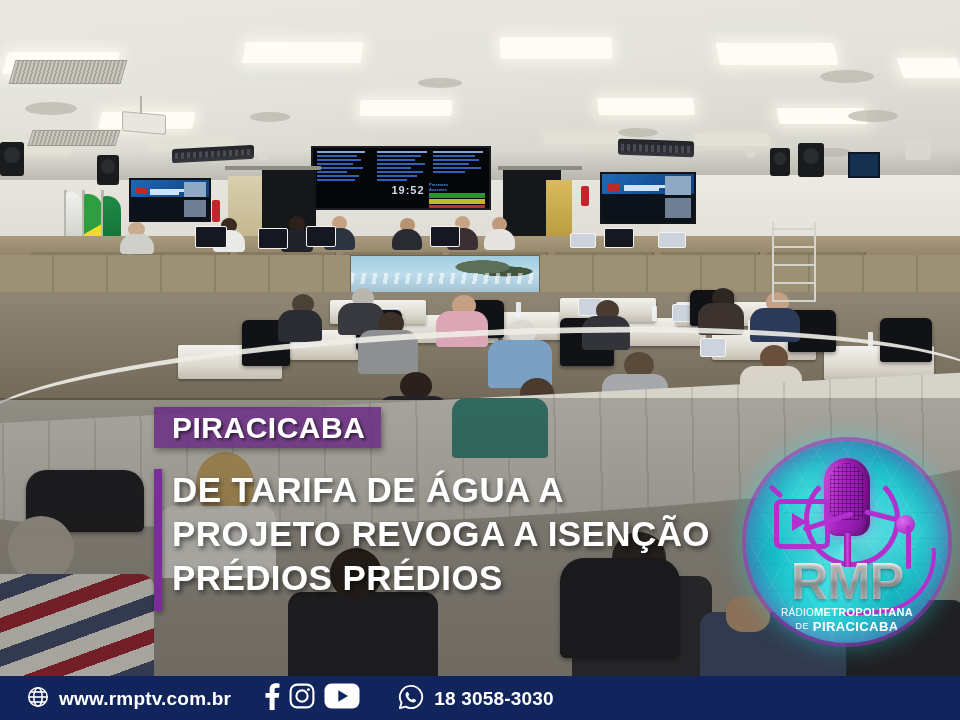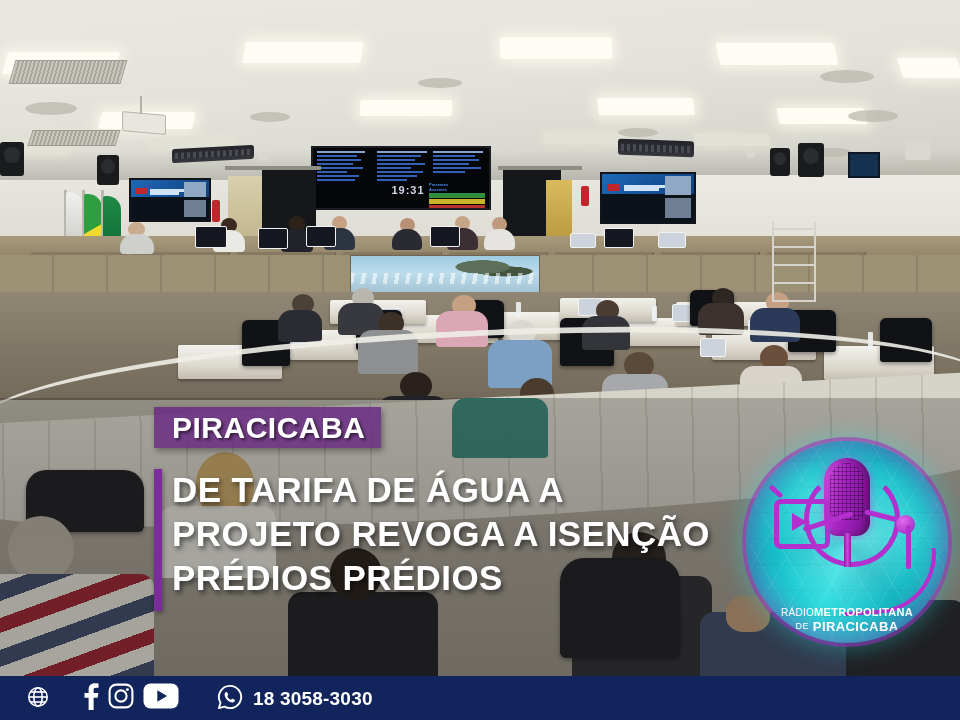--- a/index.html
+++ b/index.html
@@ -290,21 +290,21 @@
           <div class="led-line" style="width:30px;"></div>
       </div>
       <div class="led-col" style="left:120px;width:54px;">
         <div class="led-line w" style="width:50px;"></div>
           <div class="led-line" style="width:42px;"></div>
         <div class="led-line" style="width:46px;"></div>
           <div class="led-line" style="width:36px;"></div>
         <div class="led-line" style="width:48px;"></div>
           <div class="led-line" style="width:32px;"></div>
       </div>
-      <div class="led-clock">19:31</div>
+      <div class="led-clock">19:52</div>
       <div class="led-tally">
         <div><span>Presentes</span></div>
         <div><span>Ausentes</span></div>
         <div class="led-bar" style="background:#2f8f3a;"></div>
         <div class="led-bar" style="background:#c9b52c;"></div>
         <div class="led-bar" style="background:#b83232;"></div>
 
       </div>
     </div>
 
@@ -491,20 +491,21 @@
     </div>
     <div class="mic-stem"></div>
     <div class="mic-arm" style="left:56px;top:78px;width:52px;transform:rotate(-18deg);"></div>
     <div class="mic-arm" style="left:118px;top:74px;width:48px;transform:rotate(14deg);"></div>
     <div class="mic-knob" style="left:150px;top:74px;"></div>
     <div class="mic-arm" style="left:160px;top:84px;width:5px;height:44px;border-radius:3px;"></div>
 
     <div class="tvicon"></div>
     <div class="logo-wire"></div>
 
+    <div class="logo-rmp">RMP</div>
     <div class="logo-sub1">
       <em>RÁDIO</em><span>METROPOLITANA</span>
     </div>
     <div class="logo-sub2">
       <em>DE</em>
       <span>PIRACICABA</span>
     </div>
   </div>
 
   <div class="footer">
@@ -512,20 +513,21 @@
     <div class="f-item f-site">
       <span class="ico">
         <svg width="24" height="24" viewBox="0 0 24 24" fill="none" stroke="#ffffff" stroke-width="1.6">
           <circle cx="12" cy="12" r="9.2"></circle>
           <ellipse cx="12" cy="12" rx="4.2" ry="9.2"></ellipse>
           <line x1="2.8" y1="12" x2="21.2" y2="12"></line>
           <line x1="4.4" y1="7" x2="19.6" y2="7"></line>
           <line x1="4.4" y1="17" x2="19.6" y2="17"></line>
         </svg>
       </span>
+      <span class="txt">www.rmptv.com.br</span>
     </div>
 
     <div class="f-social">
       <span class="ico">
         <svg width="15" height="27" viewBox="0 0 15 27" fill="#ffffff">
           <path d="M9.6 27V14.8h4.1l.6-4.8H9.6V7c0-1.4.4-2.3 2.4-2.3h2.5V.5C14 .4 12.5.2 10.8.2 7.1.2 4.6 2.4 4.6 6.5V10H.5v4.8h4.1V27z"></path>
         </svg>
       </span>
       <span class="ico">
         <svg width="26" height="26" viewBox="0 0 26 26" fill="none" stroke="#ffffff" stroke-width="2.1">

